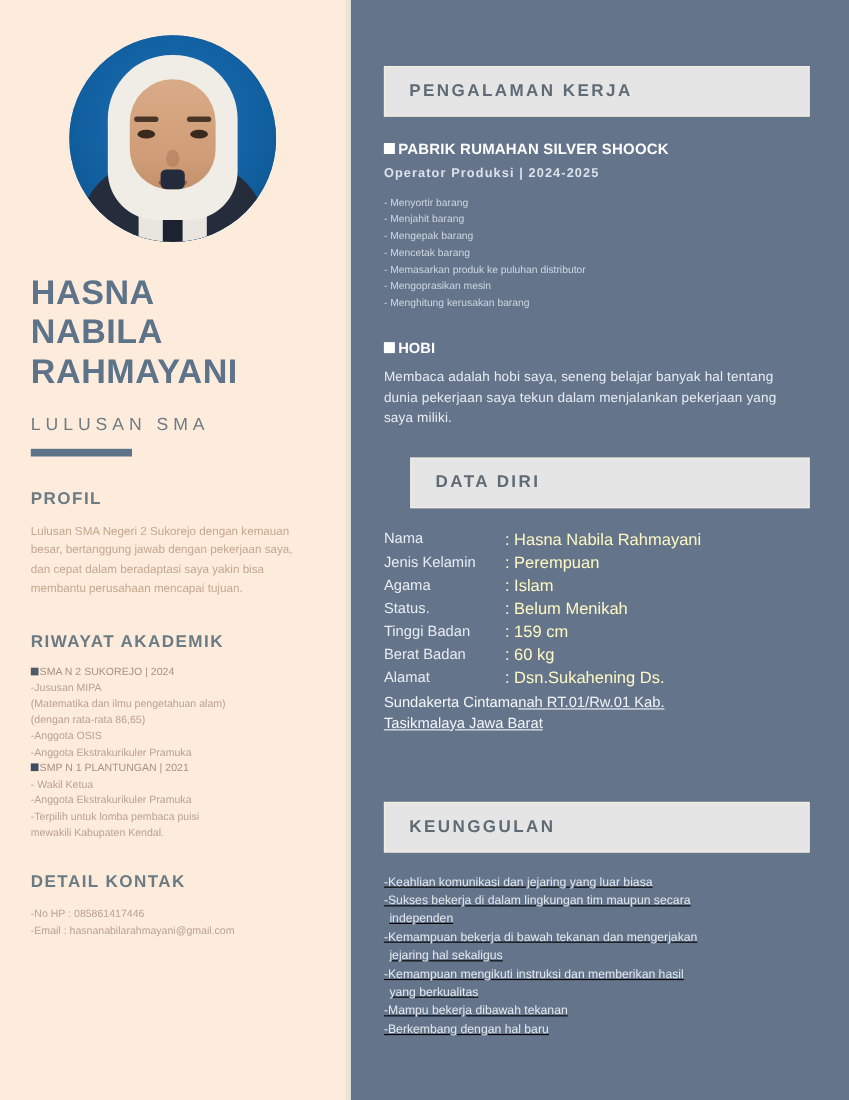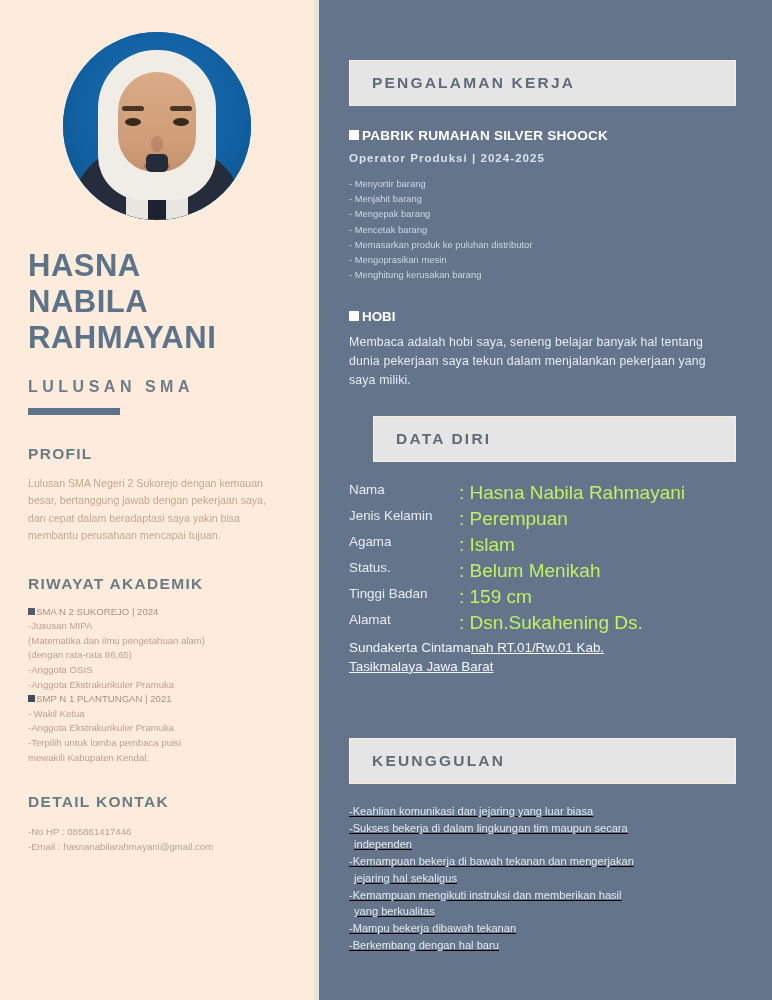--- a/index.html
+++ b/index.html
@@ -63,21 +63,21 @@
     font-size:31px;
     font-weight:bold;
     line-height:1.16;
     letter-spacing:.5px;
   }
   #subtitle {
     margin-top:22px;
     color:#6f7b85;
     font-size:16px;
     letter-spacing:4.5px;
-    font-weight:bold;
+    font-weight:normal;
   }
   #rule {
     margin-top:12px;
     width:92px;
     height:7px;
     background:#5d7389;
   }
 
   .l-head {
     color:#6b7b83;
@@ -176,22 +176,22 @@
   }
   #datadiri-banner { margin-top:26px; margin-bottom:20px;margin-left:24px; }
   .dd-row { display:flex; margin-bottom:4px; }
   .dd-label {
     color:#e7ecf2;
     font-size:13.4px;
     width:110px;
     flex:0 0 110px;
   }
   .dd-value {
-    color:#bef264;
-    font-size:19px;
+    color:#fef9c3;
+    font-size:15px;
   }
   .dd-cont {
     color:#f3f6f9;
     font-size:13.4px;
     line-height:1.42;
   }
   .dd-cont u { text-decoration:underline; }
   #keunggulan-banner { margin-top:62px; margin-bottom:20px; }
   .k-list { list-style:none;text-decoration:underline; }
   .k-list li {
@@ -311,20 +311,24 @@
         </div>
         <div class="dd-row">
           <div class="dd-label">Status.</div>
           <div class="dd-value">: Belum Menikah</div>
         </div>
         <div class="dd-row">
           <div class="dd-label">Tinggi Badan</div>
           <div class="dd-value">: 159 cm</div>
         </div>
         <div class="dd-row">
+          <div class="dd-label">Berat Badan</div>
+          <div class="dd-value">: 60 kg</div>
+        </div>
+        <div class="dd-row">
           <div class="dd-label">Alamat</div>
           <div class="dd-value"> : Dsn.Sukahening Ds.</div>
         </div>
       </div>
     <div class="dd-cont">
       <span>Sundakerta Cintama</span><u>nah RT.01/Rw.01 Kab.</u><br>
       <u>Tasikmalaya Jawa Barat</u>
     </div>
 
     <div class="banner" id="keunggulan-banner">

